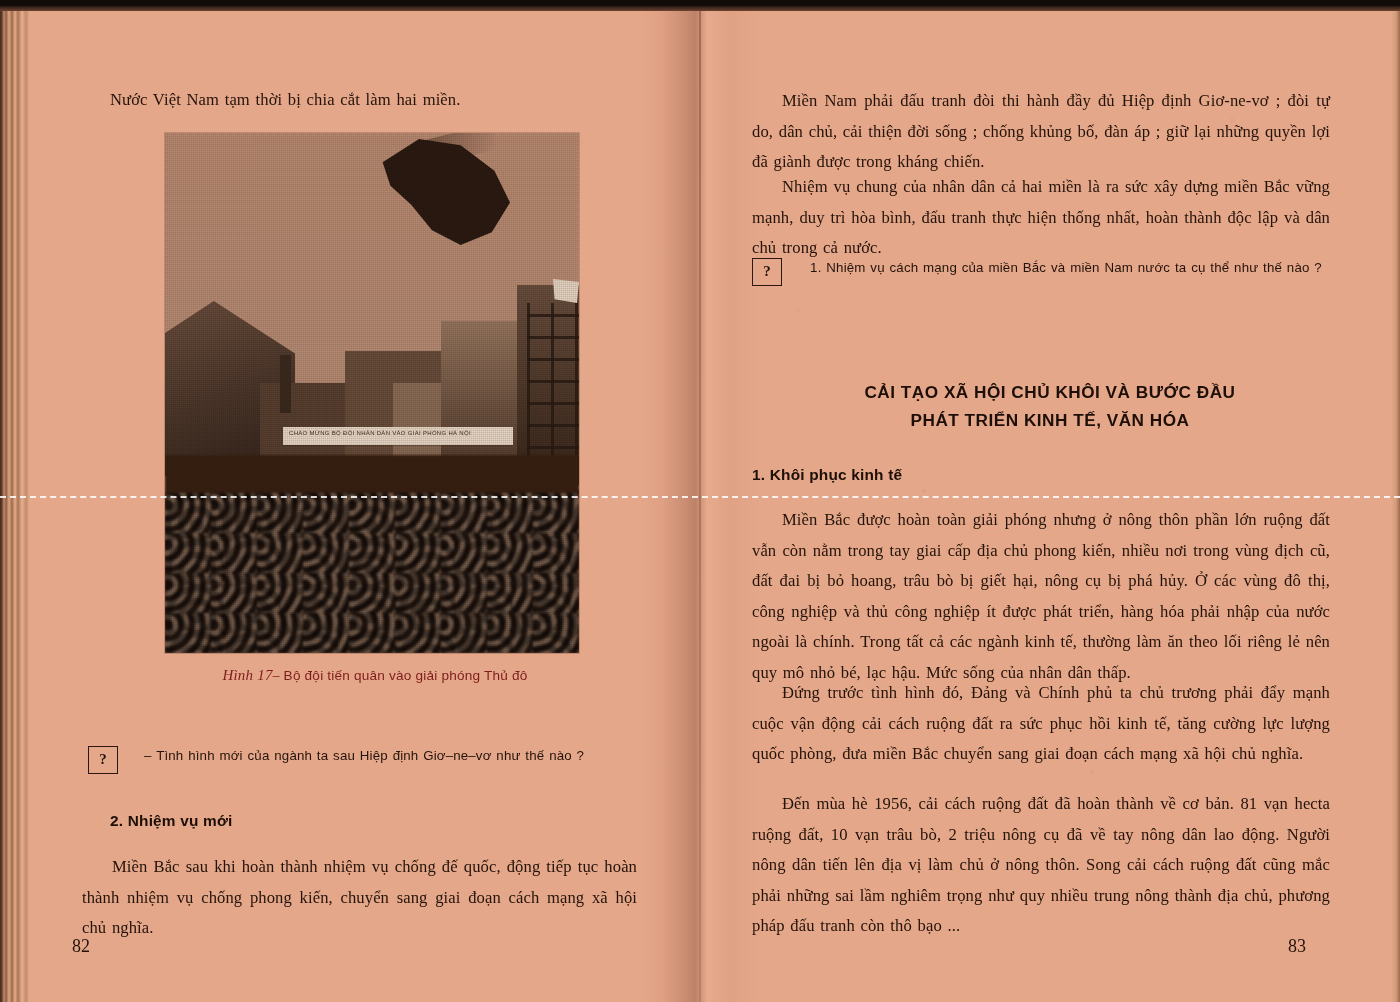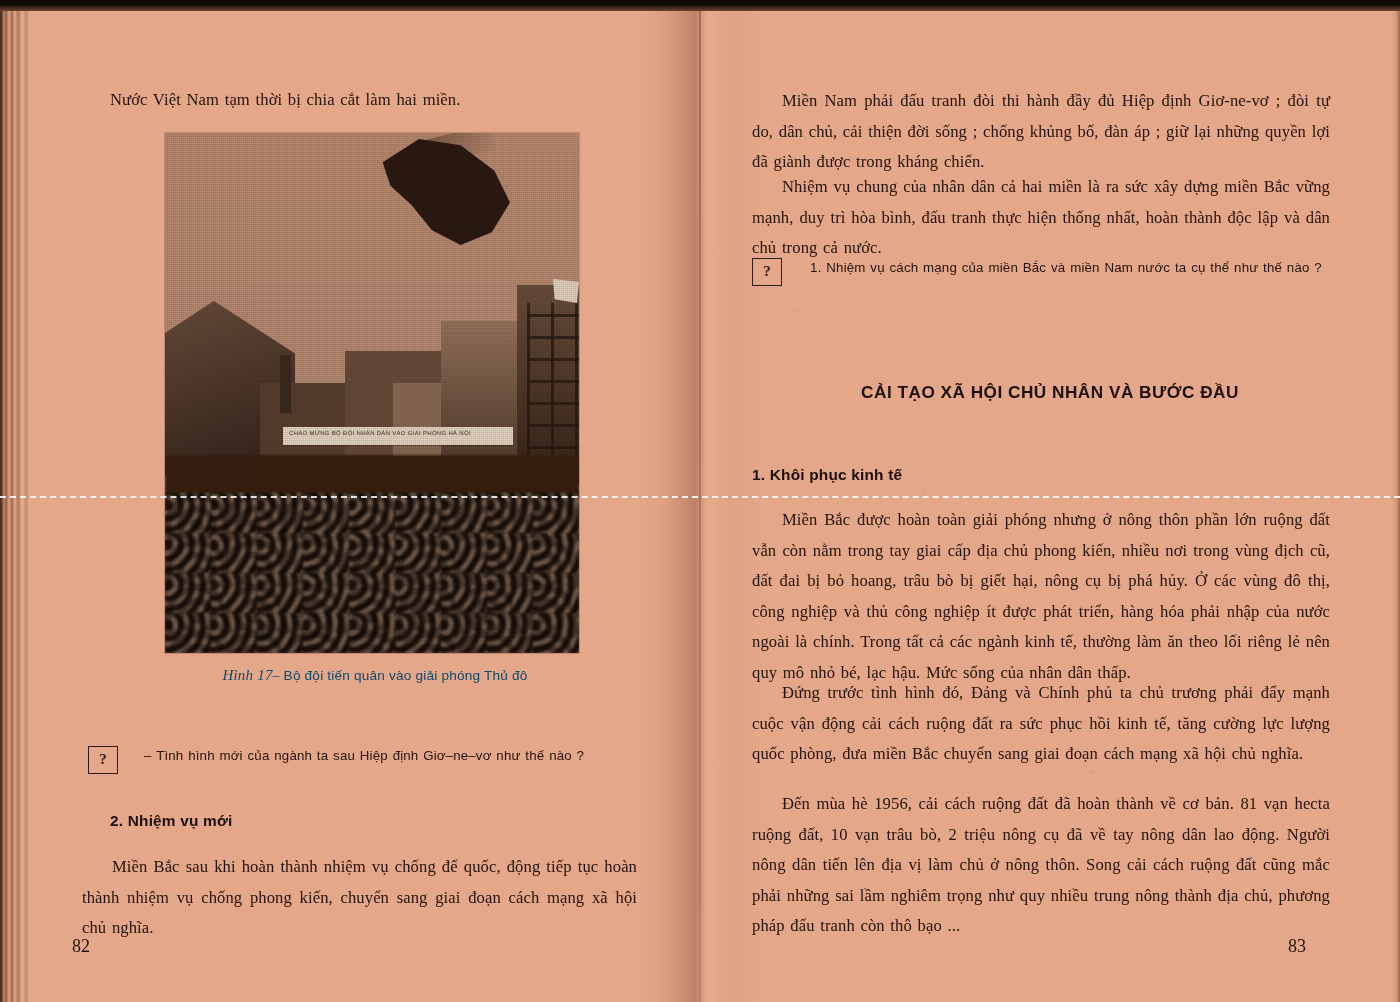--- a/index.html
+++ b/index.html
@@ -102,21 +102,21 @@
     font-size:17.2px;
     font-weight:bold;
     color:#1d0f07;
     text-align:center;
     line-height:28px;
     letter-spacing:.5px;
   }
   .caption{
     margin:0;text-align:center;
     font-family:"Liberation Sans", sans-serif;
-    font-size:13.6px;color:#0c4a6e;letter-spacing:.2px;
+    font-size:13.6px;color:#7f1d1d;letter-spacing:.2px;
   }
   .caption .fignum{font-family:"Liberation Serif",serif;font-style:italic;font-size:15px;}
   .qbox{
     display:inline-block;
     width:28px;height:26px;
     border:1.4px solid #2a1710;
     text-align:center;
     font-family:"Liberation Serif", serif;
     font-size:15px;font-weight:bold;color:#24130a;
     line-height:25px;
@@ -313,21 +313,22 @@
     <div class="col" style="left:52px;top:172px;width:578px;">
       <p class="body">Nhiệm vụ chung của nhân dân cả hai miền là ra sức xây dựng miền Bắc vững mạnh, duy trì hòa bình, đấu tranh thực hiện thống nhất, hoàn thành độc lập và dân chủ trong cả nước.</p>
     </div>
 
     <div class="col" style="left:52px;top:258px;width:590px;">
       <span class="qbox">?</span>
       <span class="qitem" style="display:inline-block;width:520px;margin-left:20px;text-align:center;">1. Nhiệm vụ cách mạng của miền Bắc và miền Nam nước ta cụ thể như thế nào ?</span>
     </div>
 
     <div class="col" style="left:40px;top:378px;width:620px;">
-      <p class="h-main">CẢI TẠO XÃ HỘI CHỦ NHÂN VÀ BƯỚC ĐẦU</p>
+      <p class="h-main">CẢI TẠO XÃ HỘI CHỦ KHÔI VÀ BƯỚC ĐẦU</p>
+      <p class="h-main">PHÁT TRIỂN KINH TẾ, VĂN HÓA</p>
     </div>
 
     <div class="col" style="left:52px;top:466px;width:580px;">
       <p class="h-sub">1. Khôi phục kinh tế</p>
     </div>
 
     <div class="col" style="left:52px;top:505px;width:578px;">
       <p class="body">Miền Bắc được hoàn toàn giải phóng nhưng ở nông thôn phần lớn ruộng đất vẫn còn nằm trong tay giai cấp địa chủ phong kiến, nhiều nơi trong vùng địch cũ, đất đai bị bỏ hoang, trâu bò bị giết hại, nông cụ bị phá hủy. Ở các vùng đô thị, công nghiệp và thủ công nghiệp ít được phát triển, hàng hóa phải nhập của nước ngoài là chính. Trong tất cả các ngành kinh tế, thường làm ăn theo lối riêng lẻ nên quy mô nhỏ bé, lạc hậu. Mức sống của nhân dân thấp.</p>
     </div>
 

